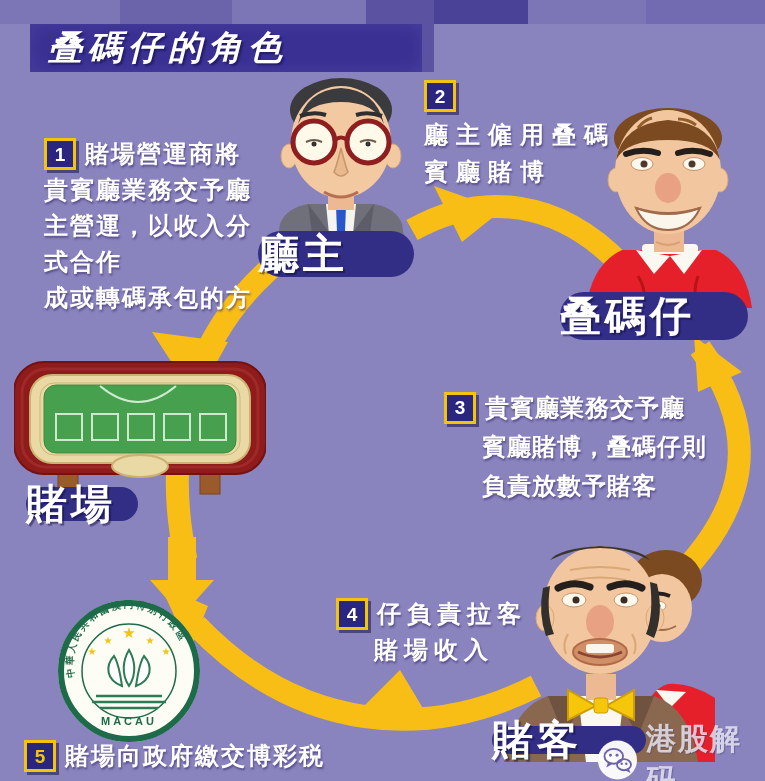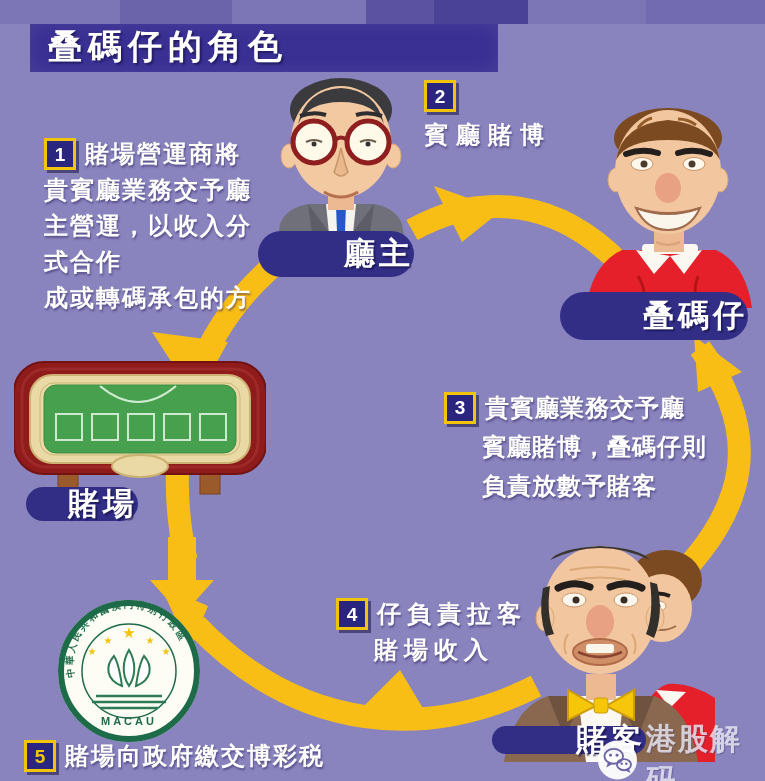--- a/index.html
+++ b/index.html
@@ -5,33 +5,34 @@
   html,body{margin:0;padding:0;background:#666;}
   #canvas{
     position:relative;width:765px;height:781px;overflow:hidden;
     background:#8983BE;
     font-family:"Liberation Sans","DejaVu Sans",sans-serif;
     font-weight:bold;color:#fff;
   }
   .abs{position:absolute;}
   .strip{position:absolute;top:0;height:24px;z-index:1;}
   .banner{
-    position:absolute;left:30px;top:24px;width:468px;height:48px;
-    background:#3A3094;z-index:5;display:flex;
+    position:absolute;left:30px;top:24px;width:392px;height:48px;
+    background:#3A3094;z-index:5;display:flex;align-items:center;
     box-shadow:inset 0 0 18px rgba(255,255,255,.08);
+    font-style:italic;
   }
   .banner .ttl{font-size:34px;letter-spacing:6px;padding-left:18px;
     text-shadow:2px 2px 2px rgba(20,15,70,.6);}
   .ring{position:absolute;left:0;top:0;z-index:2;}
   .illus{position:absolute;z-index:3;}
   .seal{position:absolute;z-index:4;}
   .pill{
     position:absolute;z-index:5;background:#322E86;border-radius:24px;
-    display:flex;align-items:center;justify-content:flex-end;
-    font-size:31px;letter-spacing:4px;
+    display:flex;align-items:center;justify-content:flex-start;
+    font-size:41px;letter-spacing:4px;
     text-shadow:2px 2px 1px rgba(15,12,60,.5);
   }
   .step{position:absolute;z-index:5;font-size:24px;line-height:36px;
     letter-spacing:2px;text-shadow:1px 2px 2px rgba(40,30,90,.5);}
   .srow{display:flex;align-items:center;gap:9px;}
   .badge{
     display:inline-flex;width:26px;height:26px;flex:0 0 auto;
     background:#2A2680;border:3px solid #F2C40C;
     align-items:center;justify-content:center;
     font-size:19px;line-height:1;letter-spacing:0;color:#fff;
@@ -244,20 +245,21 @@
     <div>貴賓廳業務交予廳</div>
     <div>主營運，以收入分</div>
     <div>式合作</div>
     <div>成或轉碼承包的方</div>
   </div>
 
   <div class="step" style="left:424px;top:80px;width:230px;letter-spacing:8px;line-height:37px">
     <div class="srow" style="margin-bottom:4px">
       <span class="badge">2</span>
     </div>
+    <div>廳主僱用叠碼</div>
     <div>賓廳賭博</div>
   </div>
 
   <div class="step" style="left:444px;top:388px;width:300px;letter-spacing:1px;line-height:39px">
     <div class="srow">
       <span class="badge">3</span>
       <span>貴賓廳業務交予廳</span>
     </div>
     <div class="indent">賓廳賭博，叠碼仔則</div>
     <div class="indent">負責放數予賭客</div>

